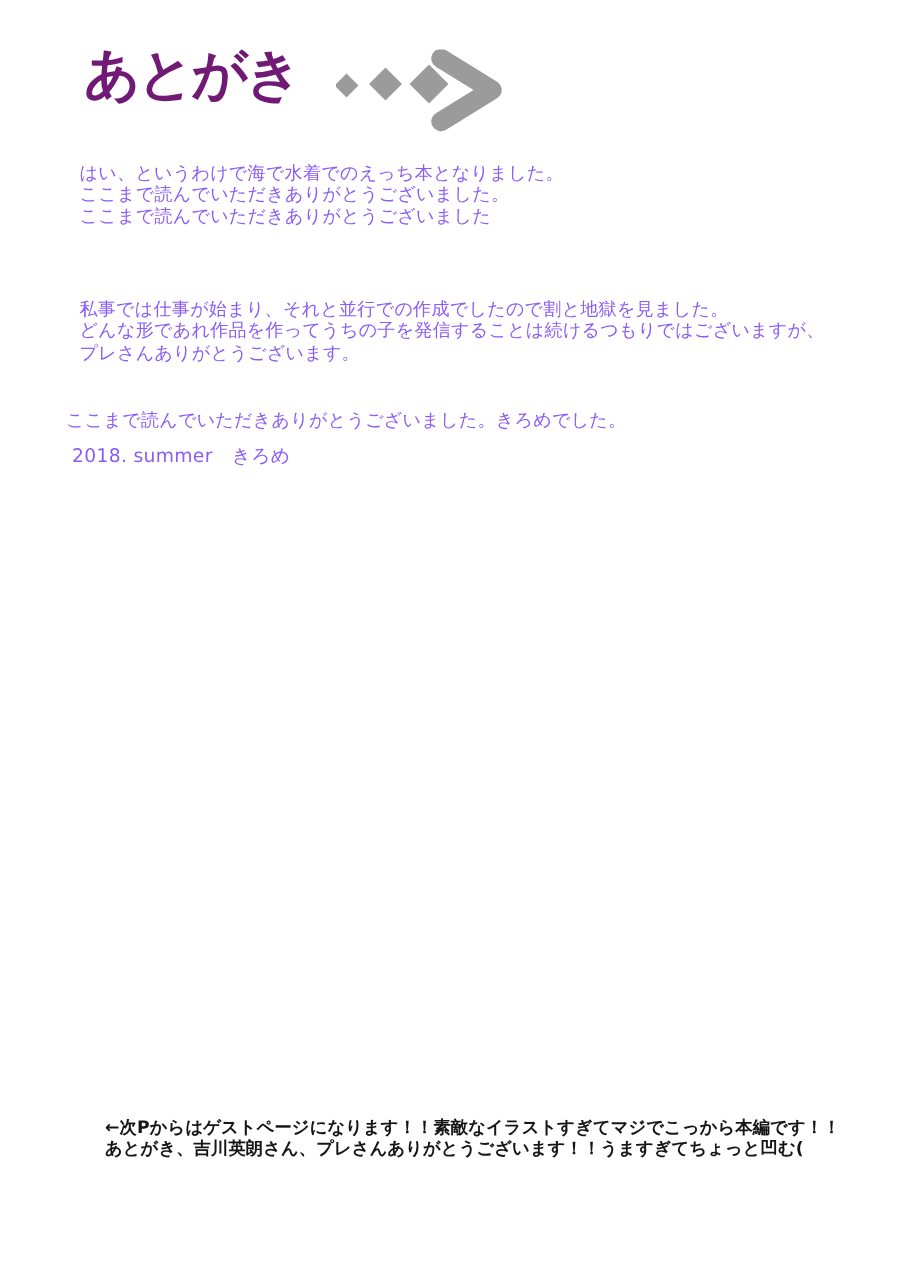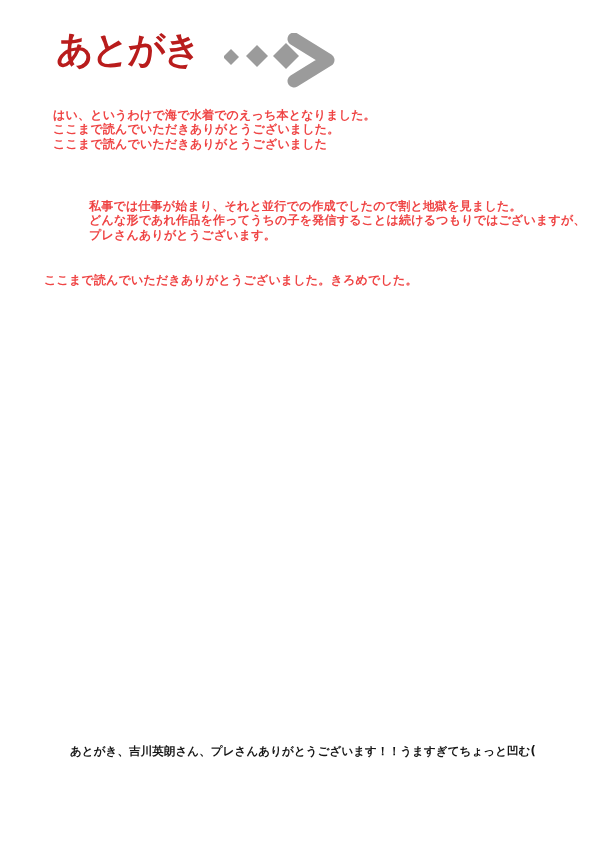--- a/index.html
+++ b/index.html
@@ -17,42 +17,42 @@
     color: #161616;
   }
   .title {
     position: absolute;
     left: 56px;
     top: 29px;
     font-size: 37px;
     font-weight: bold;
     letter-spacing: -2px;
     line-height: 1.15;
-    color: #b91c1c;
+    color: #701a75;
     white-space: nowrap;
   }
   .deco {
     position: absolute;
     left: 224px;
     top: 33px;
     width: 115px;
     height: 55px;
   }
   .para {
     position: absolute;
     font-size: 12px;
-    font-weight: bold;
+    font-weight: normal;
     line-height: 14.3px;
     letter-spacing: 0.2px;
     white-space: nowrap;
-    color: #ef4444;
+    color: #8b5cf6;
   }
   .para div { height: 14.3px; }
   .p1 { left: 53px; top: 108px; }
-  .p2 { left: 53px; top: 199px; margin-left: 36px; }
+  .p2 { left: 53px; top: 199px; }
   .thanks { left: 44px; top: 273px; }
   .signature { left: 48px; top: 297px; font-size: 12.5px; }
   .footer-note {
     position: absolute;
     left: 70px;
     top: 745px;
     font-size: 11.5px;
     font-weight: bold;
     line-height: 13.5px;
     letter-spacing: 0.1px;
@@ -82,18 +82,20 @@
   </div>
 
   <div class="para p2">
     <div>私事では仕事が始まり、それと並行での作成でしたので割と地獄を見ました。</div>
     <div>どんな形であれ作品を作ってうちの子を発信することは続けるつもりではございますが、</div>
     <div>プレさんありがとうございます。</div>
   </div>
 
   <div class="para thanks">ここまで読んでいただきありがとうございました。きろめでした。</div>
 
+  <div class="para signature">2018. summer　きろめ</div>
 
   <div class="footer-note">
+    <div>←次Pからはゲストページになります！！素敵なイラストすぎてマジでこっから本編です！！</div>
     <div>あとがき、吉川英朗さん、プレさんありがとうございます！！うますぎてちょっと凹む(</div>
   </div>
 
 </div>
 
 </body></html>

